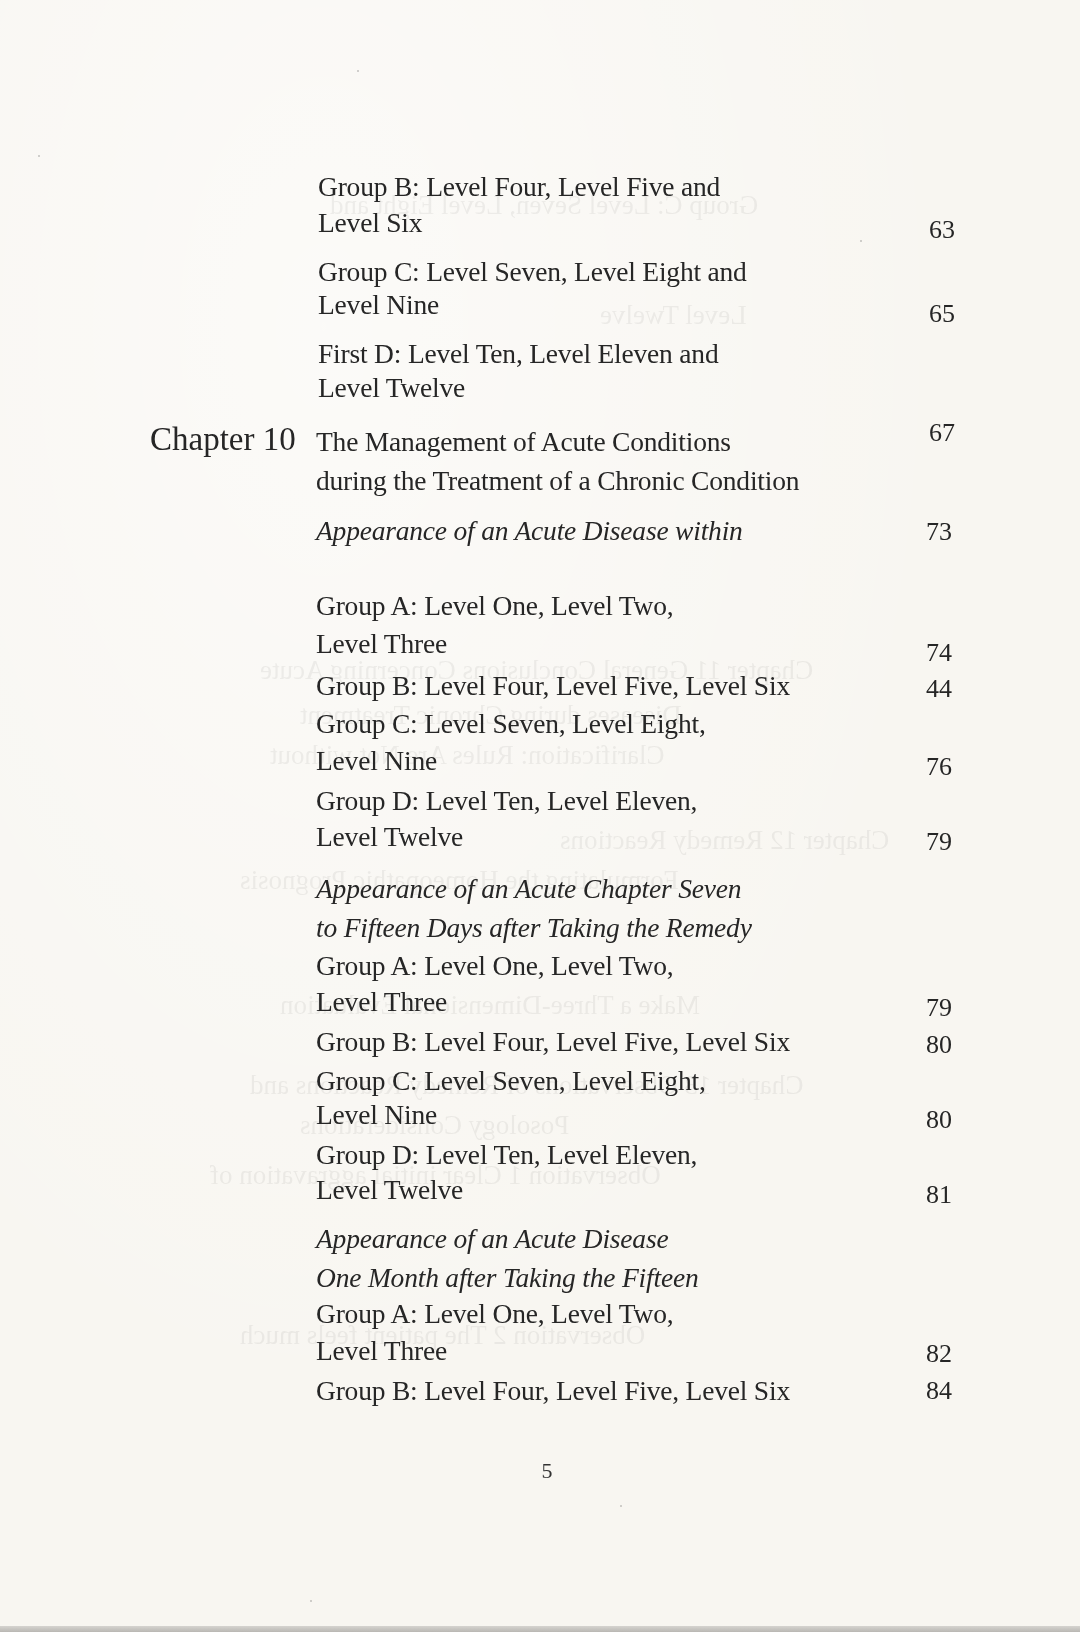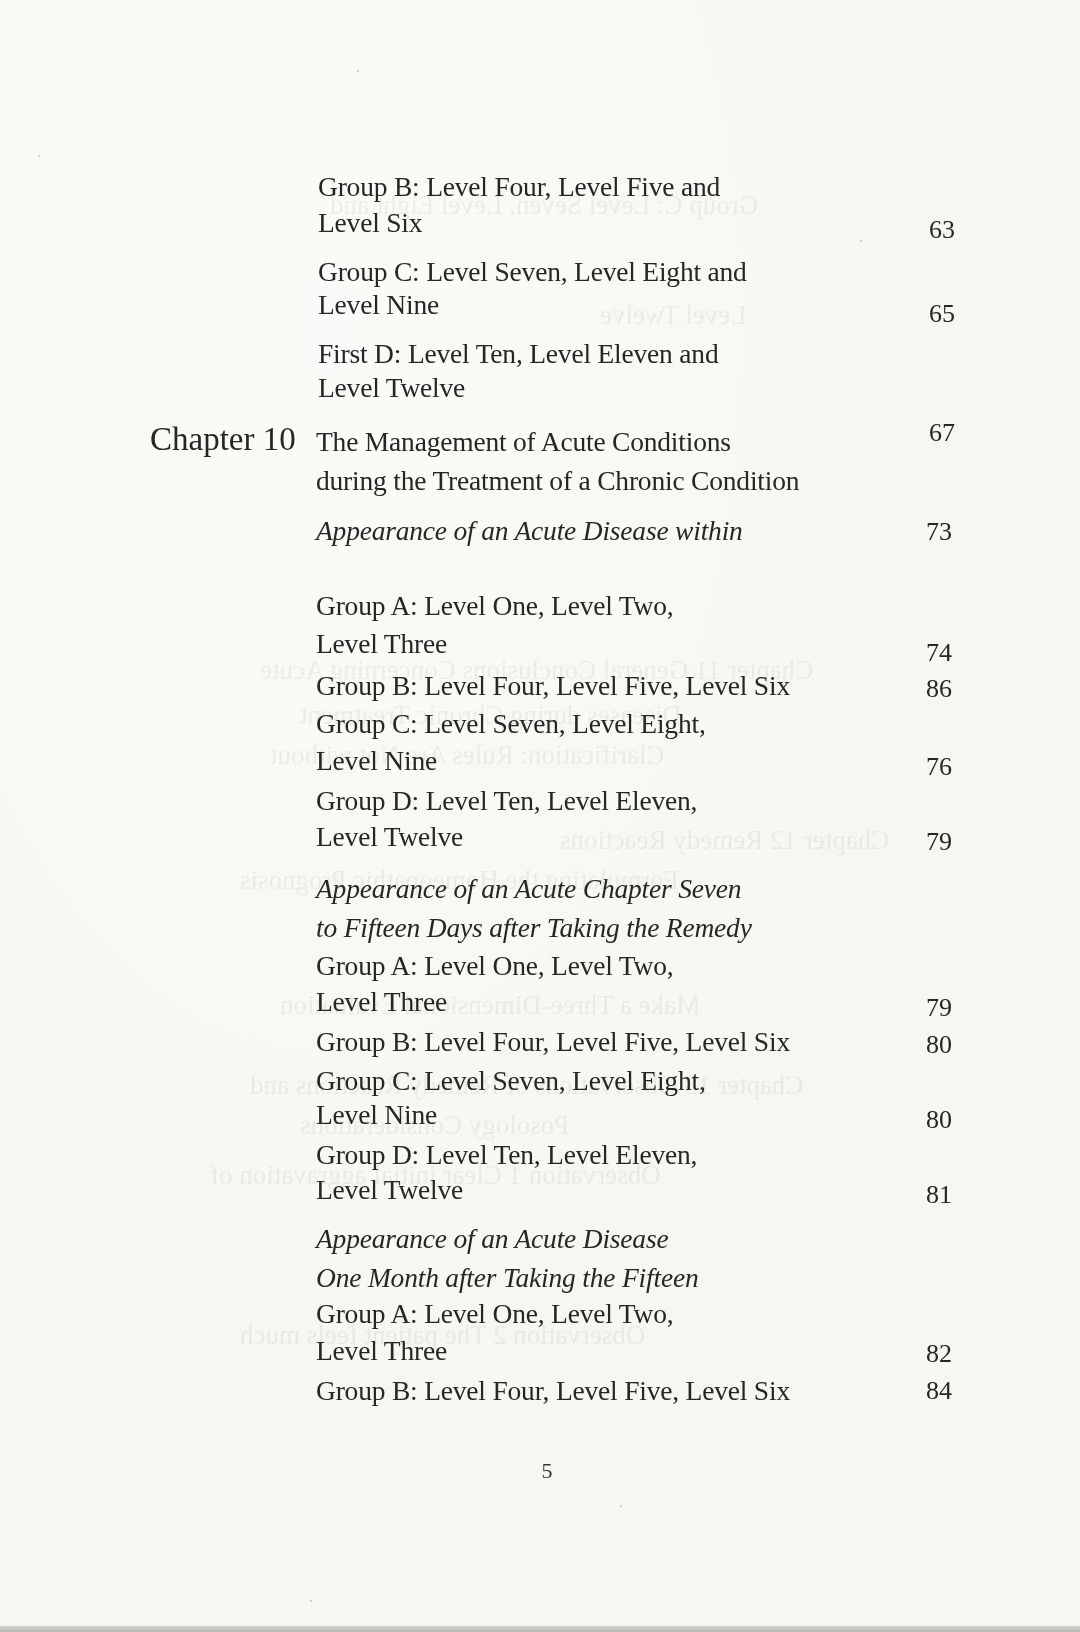--- a/index.html
+++ b/index.html
@@ -117,21 +117,21 @@
   <div class="line" style="left:316px; top:466px;">during the Treatment of a Chronic Condition</div>
   <div class="pnum" style="left:892px; top:469px;margin-top:48px;">73</div>
 
   <div class="line italic" style="left:316px; top:516px;">Appearance of an Acute Disease within</div>
 
   <div class="line" style="left:316px; top:591px;">Group A: Level One, Level Two,</div>
   <div class="line" style="left:316px; top:629px;">Level Three</div>
   <div class="pnum" style="left:892px; top:638px;">74</div>
 
   <div class="line" style="left:316px; top:671px;">Group B: Level Four, Level Five, Level Six</div>
-  <div class="pnum" style="left:892px; top:674px;">86</div>
+  <div class="pnum" style="left:892px; top:674px;">44</div>
 
   <div class="line" style="left:316px; top:709px;">Group C: Level Seven, Level Eight,</div>
   <div class="line" style="left:316px; top:746px;">Level Nine</div>
   <div class="pnum" style="left:892px; top:752px;">76</div>
 
   <div class="line" style="left:316px; top:786px;">Group D: Level Ten, Level Eleven,</div>
   <div class="line" style="left:316px; top:822px;">Level Twelve</div>
   <div class="pnum" style="left:892px; top:827px;">79</div>
 
   <div class="line italic" style="left:316px; top:874px;">Appearance of an Acute Chapter Seven</div>

